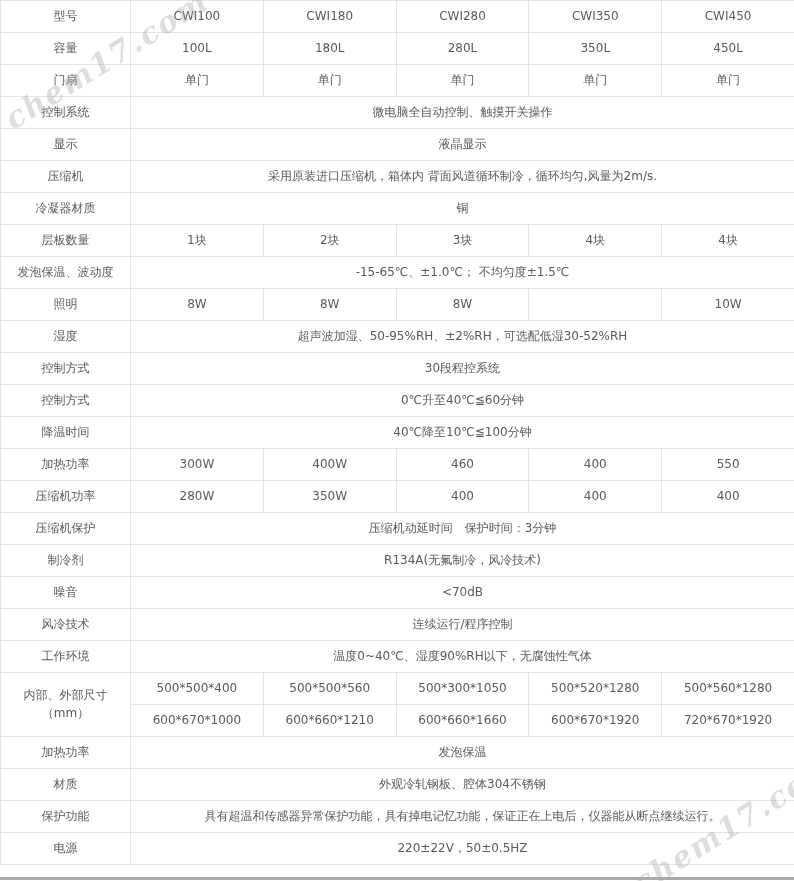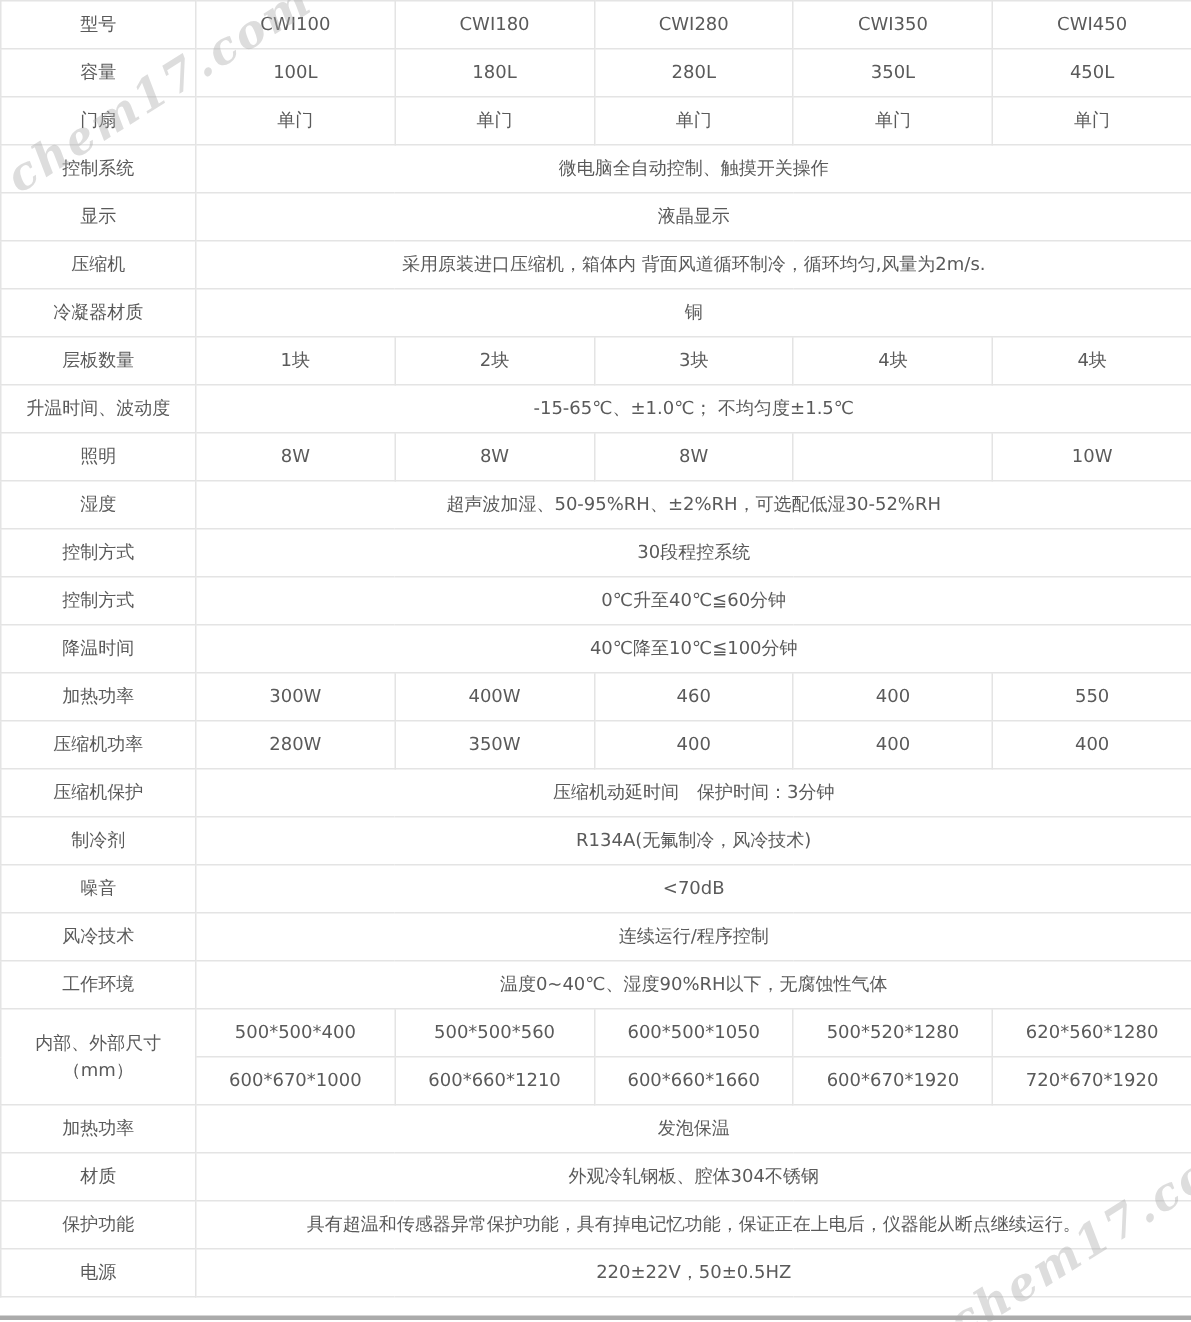--- a/index.html
+++ b/index.html
@@ -105,21 +105,21 @@
     </tr>
     <tr>
       <td>层板数量</td>
       <td>1块</td>
       <td>2块</td>
       <td>3块</td>
       <td>4块</td>
       <td>4块</td>
     </tr>
     <tr>
-      <td>升温时间、波动度</td>
+      <td>发泡保温、波动度</td>
       <td colspan="5">-15-65℃、±1.0℃；  不均匀度±1.5℃</td>
     </tr>
     <tr>
       <td>照明</td>
       <td>8W</td>
       <td>8W</td>
       <td>8W</td>
       <td></td>
       <td>10W</td>
     </tr>
@@ -172,23 +172,23 @@
       <td colspan="5">连续运行/程序控制</td>
     </tr>
     <tr>
       <td>工作环境</td>
       <td colspan="5">温度0~40℃、湿度90%RH以下，无腐蚀性气体</td>
     </tr>
     <tr>
       <td rowspan="2">内部、外部尺寸（mm）</td>
       <td>500*500*400</td>
       <td>500*500*560</td>
-      <td>600*500*1050</td>
+      <td>500*300*1050</td>
       <td>500*520*1280</td>
-      <td>620*560*1280</td>
+      <td>500*560*1280</td>
     </tr>
     <tr>
       <td>600*670*1000</td>
       <td>600*660*1210</td>
       <td>600*660*1660</td>
       <td>600*670*1920</td>
       <td>720*670*1920</td>
     </tr>
     <tr>
       <td>加热功率</td>

